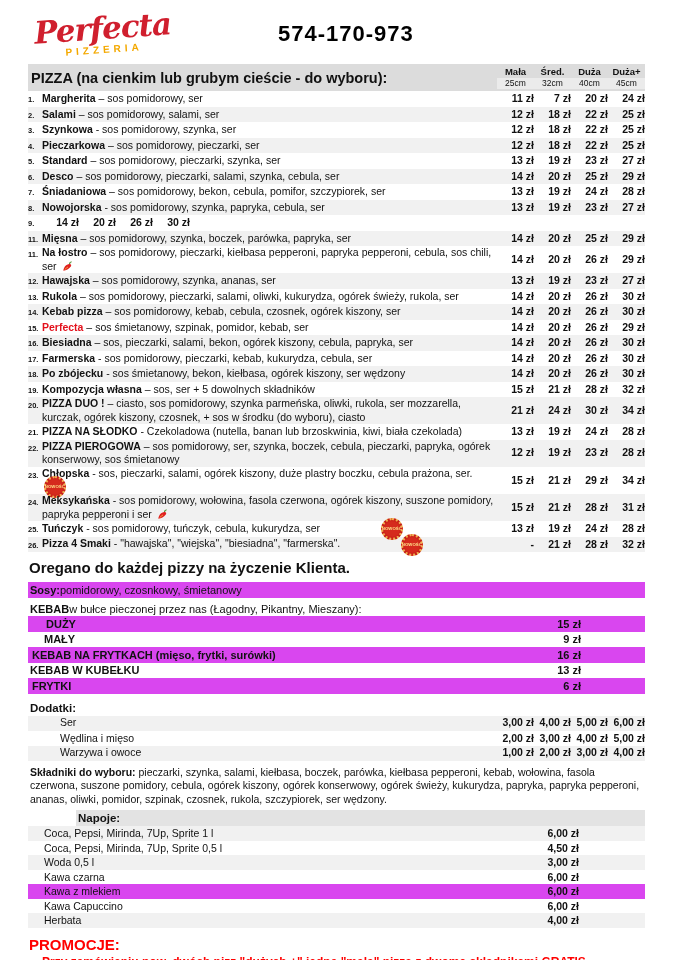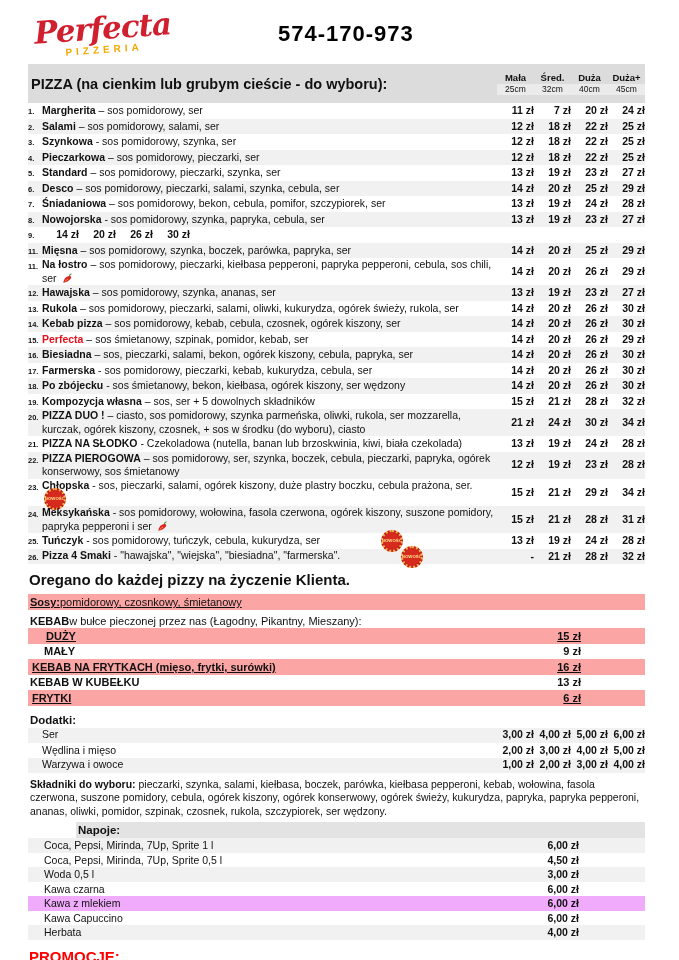--- a/index.html
+++ b/index.html
@@ -9,21 +9,21 @@
 
   
   .hdr { display:flex; align-items:center; height:56px; }
   .logo { width:150px; text-align:center; transform:rotate(-4deg); }
   .logo-main { font-family:"DejaVu Serif", serif; font-style:italic; font-weight:bold;
     font-size:31px; color:#d01f2e; letter-spacing:-1px; line-height:30px; }
   .logo-sub { font-size:10px; font-weight:bold; color:#f4a900; letter-spacing:4px; margin-top:1px; }
   .phone { margin-left:100px; font-size:22px; font-weight:bold; color:#000000; letter-spacing:1px; }
 
   
-  .band { display:flex; background:#dcdcdc; align-items:center; height:39px; margin-top:2px; }
+  .band { display:flex; background:#dcdcdc; align-items:center; height:27px; margin-top:2px; }
   .band-title { flex:1; font-size:14.5px; font-weight:bold; padding-left:3px; }
   .colhdr { width:37px; text-align:center; flex-shrink:0; }
   .colhdr .cn { font-size:9.5px; font-weight:bold; line-height:12px; }
   .colhdr .cs { font-size:8.5px; line-height:11px; background:#ebebeb; }
 
   
   .prow { display:flex; align-items:center; min-height:14px; font-size:10.5px; line-height:13.5px; }
   .prow.stripe { background:#f1f1f1; }
   .rnum { width:14px; font-size:7.5px; font-weight:bold; flex-shrink:0; align-self:flex-start; padding-top:2px; }
   .rdesc { flex:1; padding-right:3px; }
@@ -34,33 +34,33 @@
   .nowosc { display:inline-flex; align-items:center; justify-content:center;
     width:22px; height:22px; border-radius:50%; background:radial-gradient(circle,#d52a1d 55%,#b40f0f);
     border:2px dotted #f0ad4e; color:#ffe289; font-weight:bold; font-size:6px;
     vertical-align:middle; margin:-4px 2px; flex-shrink:0; }
   .nowosc span{ transform:scale(.72); letter-spacing:0; }
   .nowosc.gap { margin-left:58px; }
   .chili { display:inline-block; width:11px; height:11px; vertical-align:middle; margin:0 2px; }
 
   
   .oregano { font-size:15px; font-weight:bold; margin:7px 0 6px 1px; }
-  .grayrow { background:#fca5a5; font-size:11px; min-height:16px; display:flex; align-items:center; padding-left:2px;text-decoration:underline; }
+  .grayrow { background:#d946ef; font-size:11px; min-height:16px; display:flex; align-items:center; padding-left:2px; }
   .b { font-weight:bold; }
   .sosy { margin-bottom:3px; }
   .kintro { font-size:11px; min-height:15px; display:flex; align-items:center; padding-left:2px; }
 
   .kitem { display:flex; align-items:center; font-size:11px; font-weight:bold; min-height:15.5px; }
   .kitem .kl { flex:1; padding-left:2px; }
   .kitem .kl.ind { padding-left:16px; }
   .kitem .kp { width:37px; text-align:right; margin-right:64px; flex-shrink:0; }
 
   .dod-label { font-size:11.5px; font-weight:bold; margin:8px 0 2px 2px; }
   .dodrow { display:flex; align-items:center; font-size:10.5px; min-height:15px; }
-  .dodrow .dl { flex:1; padding-left:14px; }
+  .dodrow .dl { flex:1; padding-left:32px; }
   .dodrow .pcell { font-size:10.5px; }
 
   .sklad { font-size:10.5px; line-height:13.5px; margin:5px 0 4px 2px; }
 
   .naphdr { background:#e3e3e3; font-size:11.5px; font-weight:bold; min-height:16px;
     display:flex; align-items:center; padding-left:2px; margin-top:2px;margin-left:48px; }
   .naprow { display:flex; align-items:center; font-size:10.5px; min-height:14.5px; }
   .naprow .nl { flex:1; padding-left:16px; }
   .naprow .np { font-weight:bold; margin-right:66px; width:40px; text-align:right; flex-shrink:0; }
 
@@ -401,21 +401,21 @@
         <span class="np">4,50 zł</span>
       </div>
       <div class="naprow" style="background: rgb(241, 241, 241);">
         <span class="nl">Woda 0,5 l</span>
         <span class="np">3,00 zł</span>
       </div>
       <div class="naprow">
         <span class="nl">Kawa czarna</span>
         <span class="np">6,00 zł</span>
       </div>
-      <div class="naprow" style="background: #f0abfc; gap: 8px;">
+      <div class="naprow" style="background: #d946ef; gap: 8px;">
         <span class="nl">Kawa z mlekiem</span>
         <span class="np">6,00 zł</span>
       </div>
       <div class="naprow">
         <span class="nl">Kawa Capuccino</span>
         <span class="np">6,00 zł</span>
       </div>
       <div class="naprow" style="background: rgb(241, 241, 241);">
         <span class="nl">Herbata</span>
         <span class="np">4,00 zł</span>

